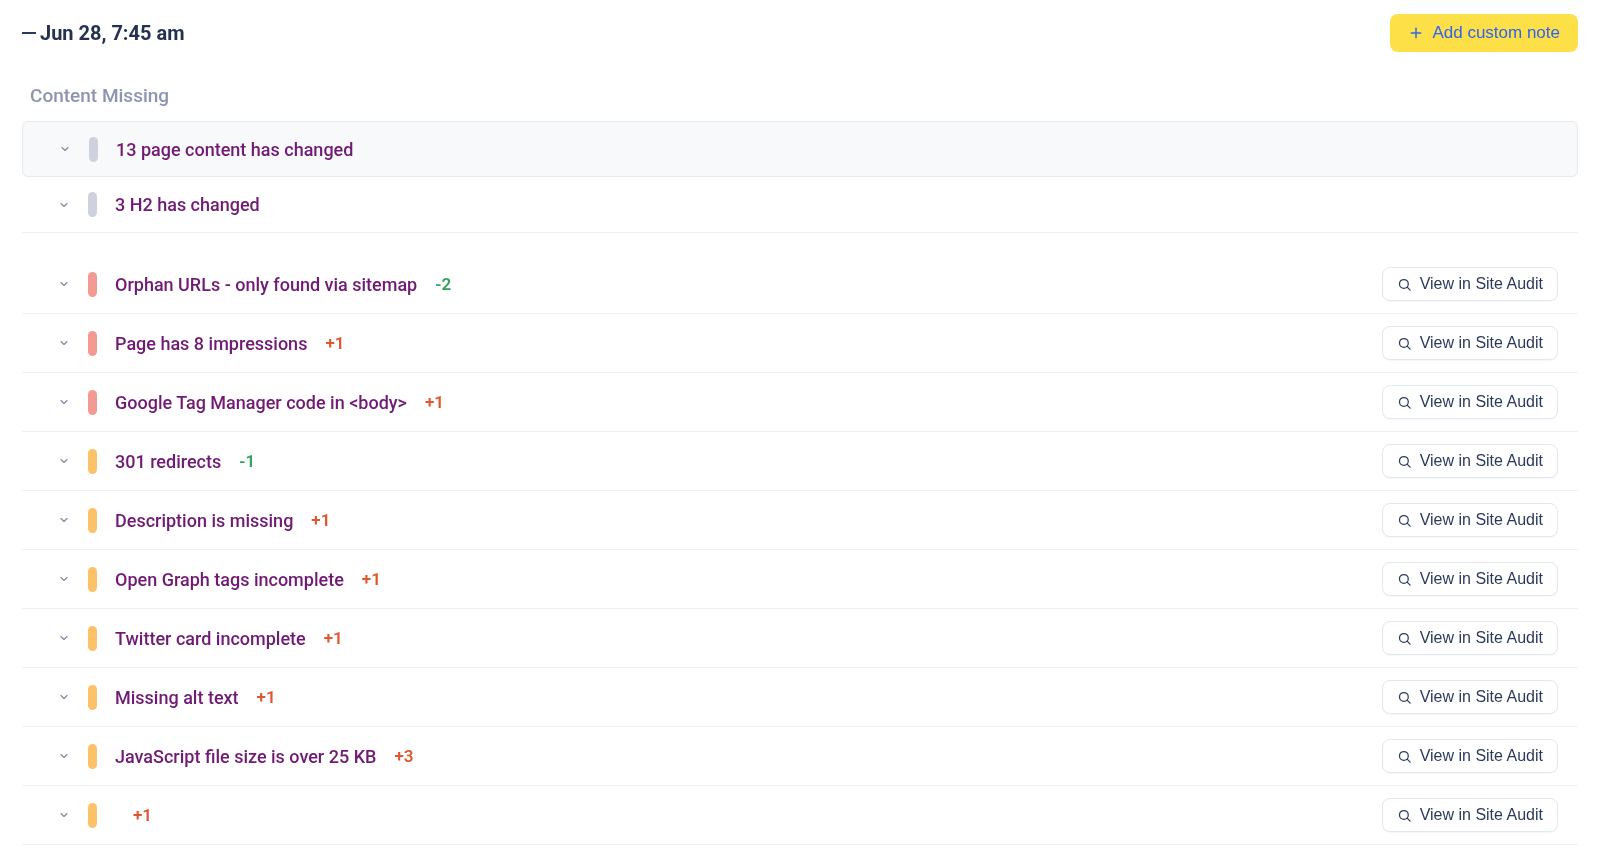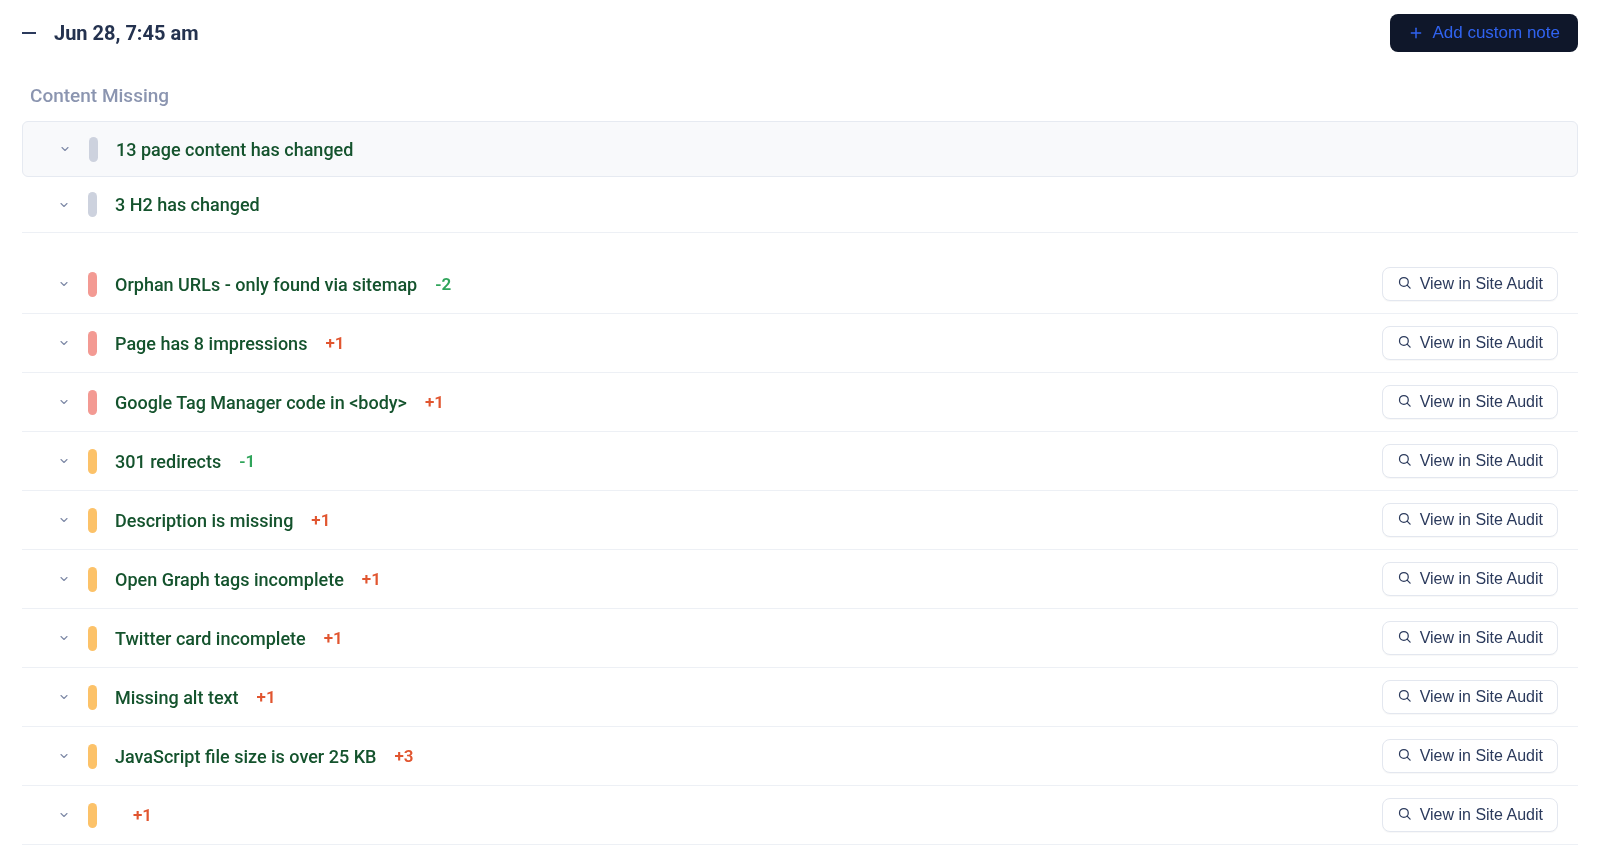--- a/index.html
+++ b/index.html
@@ -13,37 +13,37 @@
   }
   .top-row {
     display: flex;
     align-items: center;
     justify-content: space-between;
     padding-bottom: 24px;
   }
   .date-block {
     display: flex;
     align-items: center;
-    gap: 18px;
+    gap: 4px;
   }
   .dash {
     width: 14px;
     height: 2px;
     background: #2b3a5c;
   }
   .date-text {
     font-size: 20px;
     font-weight: 700;
     color: #24324f;
   }
   .add-note-btn {
     display: inline-flex;
     align-items: center;
     gap: 8px;
-    background: #0f172a;
+    background: #fde047;
     color: #3063f0;
     border: none;
     border-radius: 8px;
     padding: 9px 18px;
     font-size: 17px;
     font-weight: 500;
     cursor: pointer;
   }
   .add-note-btn svg { stroke: #3063f0; }
 
@@ -78,34 +78,34 @@
     height: 25px;
     border-radius: 5px;
     margin: 0 18px 0 18px;
     flex: none;
   }
   .pill.gray  { background: #cdd2de; }
   .pill.red   { background: #f39a93; }
   .pill.amber { background: #fcc269; }
   .row-text {
     font-size: 18px;
-    color: #14532d;
+    color: #701a75;
     font-weight: 500;
   }
   .delta {
     margin-left: 18px;
     font-size: 17px;
     font-weight: 600;
   }
   .delta.neg { color: #2fa45a; }
   .delta.pos { color: #e1552f; }
   .spacer { flex: 1; }
   .view-btn {
     display: inline-flex;
-    align-items: flex-start;
+    align-items: center;
     gap: 8px;
     background: #ffffff;
     border: 1px solid #e3e7ef;
     border-radius: 8px;
     padding: 7px 14px;
     font-size: 16px;
     color: #2b3a5c;
     font-weight: 500;
     cursor: pointer;
     box-shadow: 0 1px 1px rgba(0,0,0,0.03);

